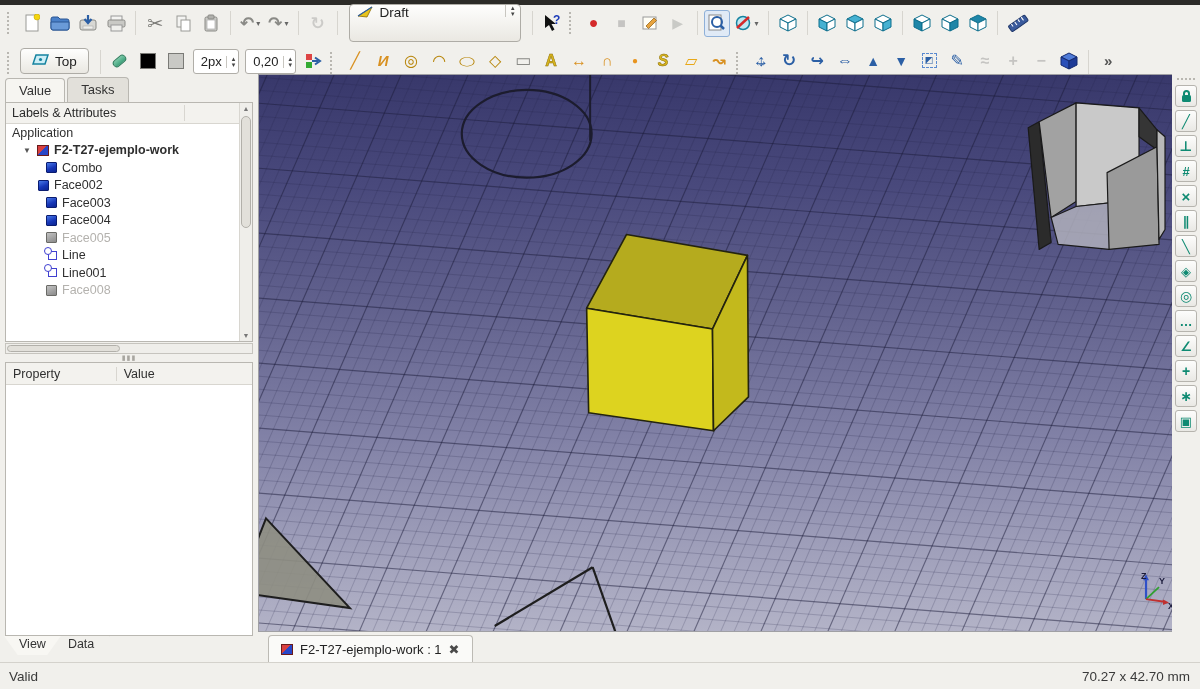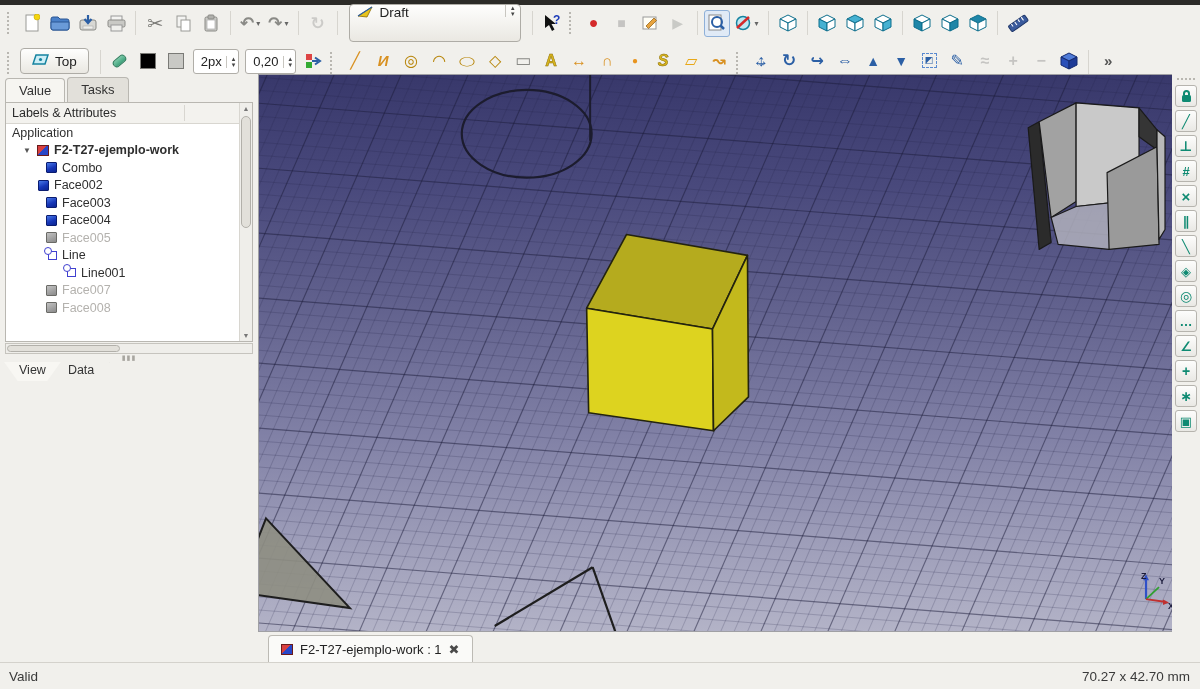--- a/index.html
+++ b/index.html
@@ -530,43 +530,46 @@
             <span class="lbl">Face004</span>
           </div>
           <div class="trow" style="padding-left: 40px;">
             <span class="ti-cube gray"></span>
             <span class="lbl dim">Face005</span>
           </div>
           <div class="trow" style="padding-left: 40px;">
             <span class="ti-line"></span>
             <span class="lbl">Line</span>
           </div>
-          <div class="trow" style="padding-left: 59px;">
+          <div class="trow" style="padding-left: 40px;">
             <span class="ti-line"></span>
             <span class="lbl">Line001</span>
-          </div>
-          <div class="trow" style="padding-left: 40px;">
-            <span class="ti-cube gray"></span>
-            <span class="lbl dim">Face007</span>
           </div>
           <div class="trow" style="padding-left: 40px;">
             <span class="ti-cube gray"></span>
             <span class="lbl dim">Face008</span>
           </div>
         </div>
       <div class="vscroll">
         <span class="varr" style="top:2px">▲</span>
         <div class="vthumb"></div>
         <span class="varr" style="bottom:2px">▼</span>
       </div>
     </div>
     <div class="hscroll">
         <div class="hthumb"></div>
       </div>
     <div class="splitter">▮▮▮</div>
+    <div class="prop-wrap">
+      <div class="prop-header">
+        <span class="c1">Property</span>
+        <span class="c2">Value</span>
+      </div>
+      <div class="prop-body"></div>
+    </div>
     <div class="btabs">
       <span class="btab active">View</span>
       <span class="btab">Data</span>
     </div>
   </div>
 
   <div id="rightcol">
     <div id="vrow">
       <div id="viewport">
         <svg id="scene" viewBox="0 0 914 558" preserveAspectRatio="none">

